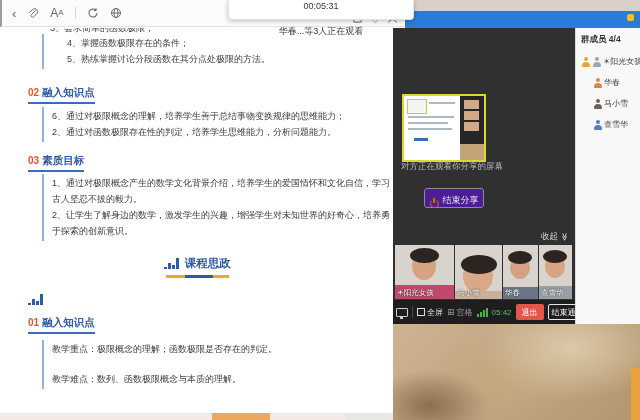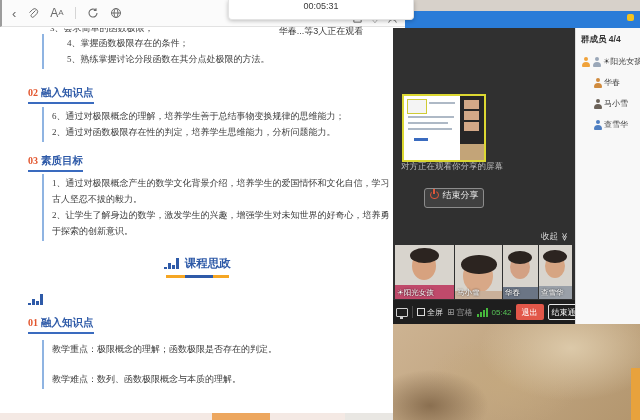--- a/index.html
+++ b/index.html
@@ -20,21 +20,21 @@
               border:1px solid #e3e3e3;border-top:none;border-radius:0 0 4px 4px;
               box-shadow:0 1px 4px rgba(0,0,0,.25);display:flex;align-items:center;justify-content:center;
               gap:7px;font-size:9px;color:#3a3a3a;white-space:nowrap;flex-direction:column;}
   .pill-div{width:1px;height:10px;background:#d8d8d8;}
   
   .desktop-strip{position:absolute;left:405px;top:0;width:235px;height:11px;background:#d7d1ca;}
   .blue-bar{position:absolute;left:405px;top:11px;width:235px;height:17px;background:#2a7cd8;}
   .blue-dot{position:absolute;left:627px;top:14px;width:7px;height:7px;background:#f3c21e;border-radius:2px;}
   
   .doc{position:absolute;left:2px;top:28px;width:391px;height:385px;background:#fff;overflow:hidden;
-       color:#3c3c3c;font-size:9px;font-family:Liberation Serif, serif;}
+       color:#3c3c3c;font-size:9px;}
   .doc p{margin:0;}
   .clip-line{position:absolute;left:48px;top:-6px;font-size:9px;}
   .qblock{position:absolute;border-left:2px solid #8fb4e2;padding:1px 0 2px 8px;width:338px;line-height:16px;}
   .qb1{left:40px;top:6px;padding-left:23px;}
   .qb2{left:40px;top:79px;}
   .qb3{left:40px;top:146px;}
   .qb4{left:40px;top:312px;}
   .qb4 p+p{margin-top:14px;}
   .sec-header{position:absolute;left:26px;white-space:nowrap;}
   .sec-header .hwrap{display:inline-block;border-bottom:2px solid #3a6bbf;padding-bottom:2px;}
@@ -61,22 +61,22 @@
               border:2px solid #dcd832;overflow:hidden;}
   .mini-box{position:absolute;left:3px;top:3px;width:18px;height:13px;border:1px solid #cfcb35;background:#f4f4f4;}
   .mini-line{position:absolute;height:1.5px;background:#aeb9c6;}
   .ml1{left:25px;top:6px;width:26px;} .ml2{left:4px;top:20px;width:46px;} .ml3{left:4px;top:26px;width:40px;}
   .ml4{left:4px;top:32px;width:44px;} .ml5{left:10px;top:42px;width:14px;background:#3a6bbf;height:2.5px;}
   .mini-right{position:absolute;right:0;top:0;width:24px;height:100%;background:#262626;}
   .mini-tile{position:absolute;left:4px;width:15px;height:9px;background:#d2a887;}
   .mt1{top:4px;} .mt2{top:15px;} .mt3{top:26px;}
   .mini-dog{position:absolute;left:0;bottom:0;width:100%;height:16px;background:#c3a478;}
   .share-status{position:absolute;left:401px;top:161px;width:172px;font-size:8.5px;color:#b9b9b9;}
-  .end-share-btn{position:absolute;left:424px;top:188px;width:60px;height:20px;background:#404040;
-                 border:1px solid #8c8c8c;border-radius:3px;display:flex;align-items:flex-start;justify-content:center;
+  .end-share-btn{position:absolute;left:424px;top:188px;width:60px;height:20px;background:#4c1d95;
+                 border:1px solid #8c8c8c;border-radius:3px;display:flex;align-items:flex-end;justify-content:center;
                  gap:4px;color:#ececec;font-size:9px;box-sizing:border-box;}
   .pwr{position:relative;width:9px;height:9px;display:inline-block;}
   .pwr::before{content:"";position:absolute;top:1.5px;left:.5px;width:6.5px;height:6.5px;
                border:1.3px solid #e0573b;border-radius:50%;}
   .pwr::after{content:"";position:absolute;top:0;left:3.9px;width:1.6px;height:5px;background:#e0573b;
               box-shadow:-1.2px 0 0 #3a3a3a,1.2px 0 0 #3a3a3a;}
   .collapse{position:absolute;left:541px;top:231px;color:#dedede;font-size:8.5px;display:flex;align-items:center;gap:2px;}
   .chev{display:inline-block;transform:rotate(90deg);font-size:8px;line-height:1;}
   
   .video-row{position:absolute;left:395px;top:245px;width:178px;height:54px;display:flex;gap:1px;}

